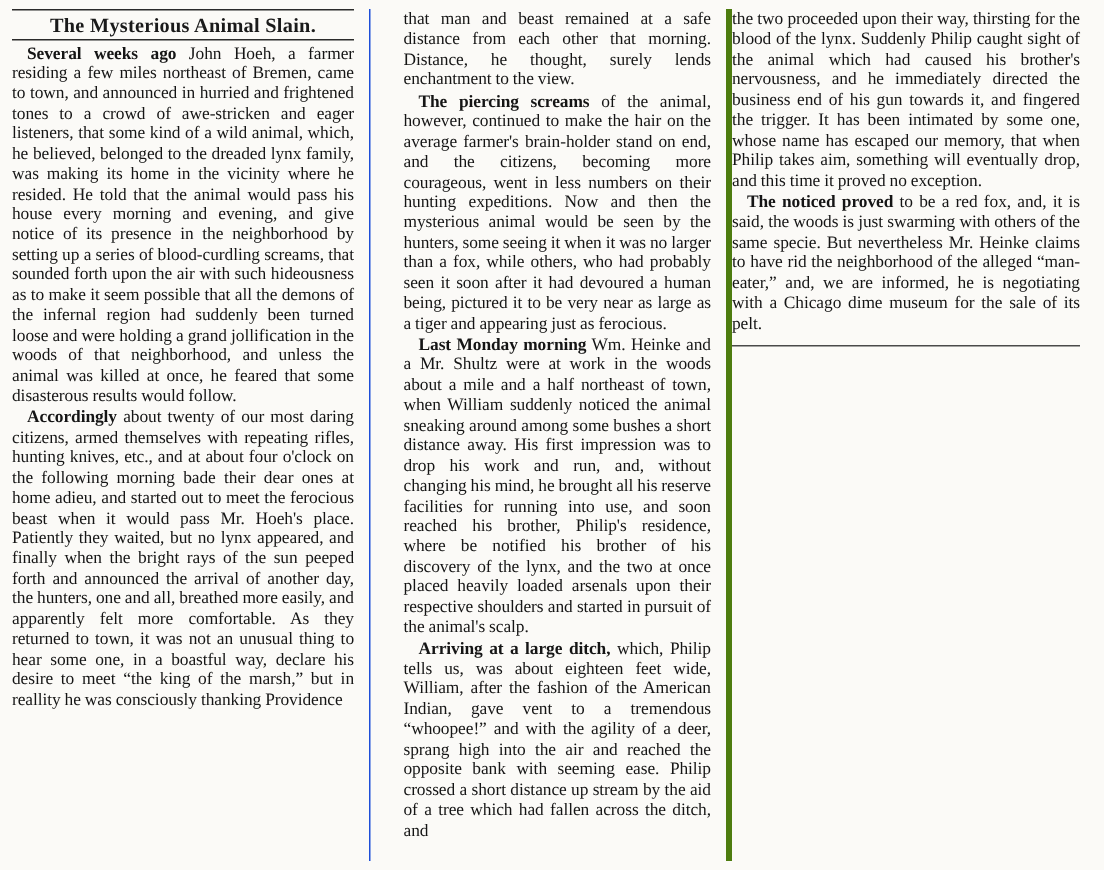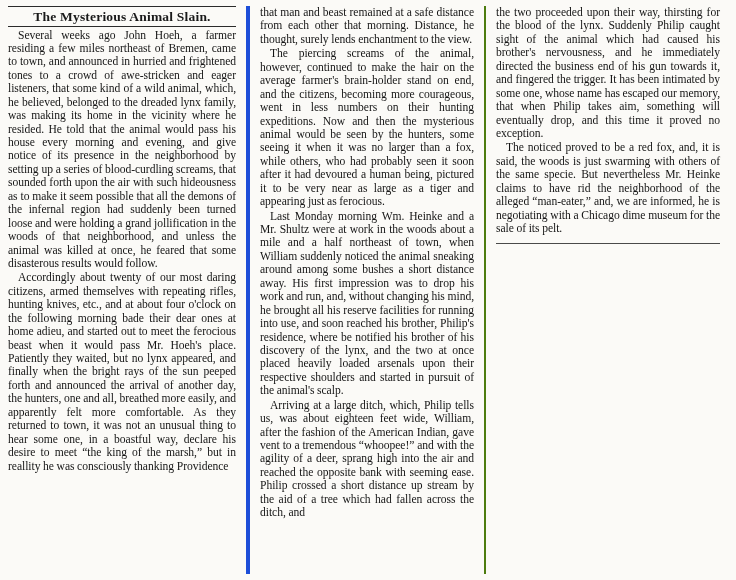--- a/index.html
+++ b/index.html
@@ -31,28 +31,27 @@
   .col {
     box-sizing: border-box;
     position: relative;
   }
   .col-1 {
     width: 238px;
     padding-right: 10px;
   }
   .col-2 {
     width: 238px;
-    padding-left: 10px;
+    padding-left: 22px;
     padding-right: 10px;
-    border-left: 4px solid #1d4ed8;
+    border-left: 1px solid #1d4ed8;
   }
   .col-3 {
     width: 236px;
-    padding-left: 10px;
-    border-left: 2px solid #4d7c0f;
+    border-left: 4px solid #4d7c0f;
   }
   .headline {
     font-family: "Liberation Serif", serif;
     font-weight: bold;
     font-size: 13.5px;
     text-align: center;
     letter-spacing: 0.2px;
     margin: 0 0 2px 0;
     padding-bottom: 1px;
     color: #1a1a1a;
@@ -74,21 +73,21 @@
     word-spacing: -0.2px;
     color: #151515;
   }
   p.first-para {
     text-indent: 10px;
   }
   p.indent {
     text-indent: 10px;
   }
   .lead {
-    font-weight: normal;
+    font-weight: bold;
   }
   .col-3 .endrule {
     margin-top: 8px;
     border-top: 1px solid #4a4a4a;
     width: 100%;
     height: 0;
   }
 </style>
 </head>
 <body>

